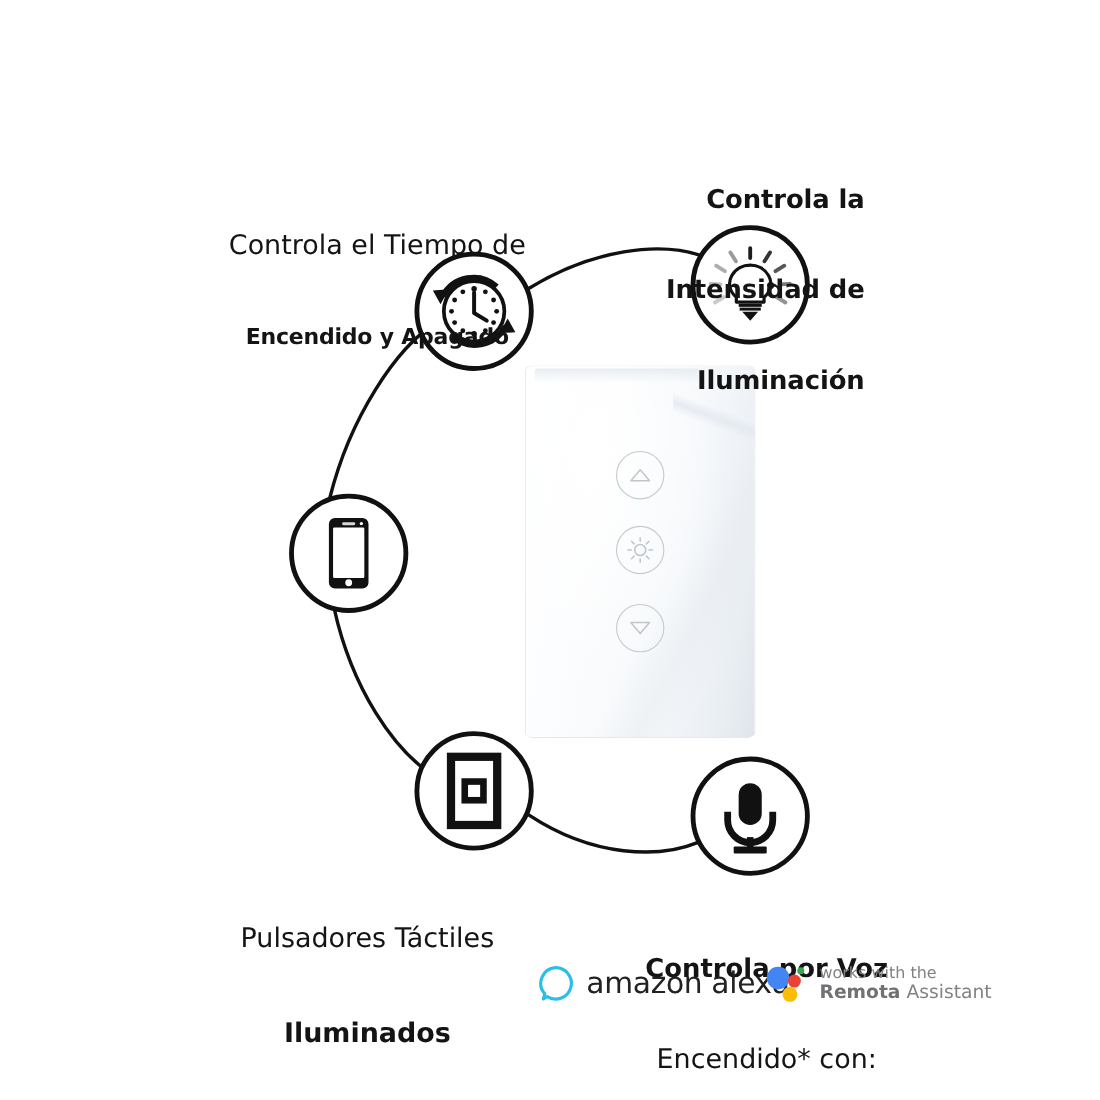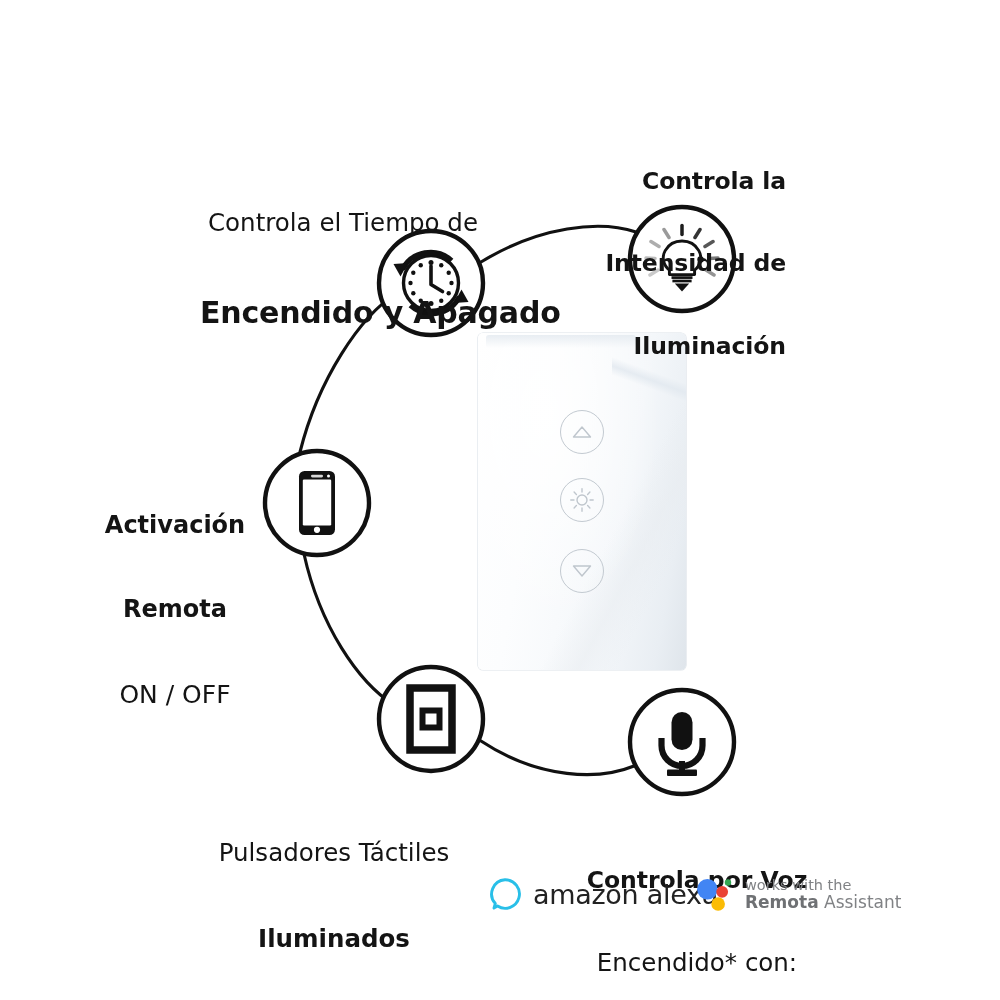--- a/index.html
+++ b/index.html
@@ -44,21 +44,21 @@
     font-weight: 700;
   }
 
   #callout-timer {
     left: 200px;
     top: 152px;
     width: 286px;
     text-align: center;
     font-size: 24.5px;
   }
-  #callout-timer .ln-bold { font-size: 30px; letter-spacing: -0.2px; }
+  #callout-timer .ln-bold { font-size: 20px; letter-spacing: -0.2px; }
 
   #callout-dimmer {
     left: 598px;
     top: 113px;
     width: 188px;
     text-align: right;
     font-size: 23.5px;
     letter-spacing: -0.1px;
   }
 
@@ -338,25 +338,20 @@
     <div class="ln-reg">Controla el Tiempo de</div>
     <div class="ln-bold">Encendido y Apagado</div>
   </div>
 
   <div class="callout" id="callout-dimmer">
     <div class="ln-bold">Controla la</div>
     <div class="ln-bold">Intensidad de</div>
     <div class="ln-bold">Iluminación</div>
   </div>
 
-  <div class="callout" id="callout-remote">
-    <div class="ln-bold">Activación</div>
-    <div class="ln-bold">Remota</div>
-    <div class="ln-reg">ON / OFF</div>
-  </div>
 
   <div class="callout" id="callout-touch">
     <div class="ln-reg">Pulsadores Táctiles</div>
     <div class="ln-bold">Iluminados</div>
   </div>
 
   <div class="callout" id="callout-voice">
     <div class="ln-bold">Controla por Voz</div>
     <div class="ln-reg">Encendido* con:</div>
   </div>

